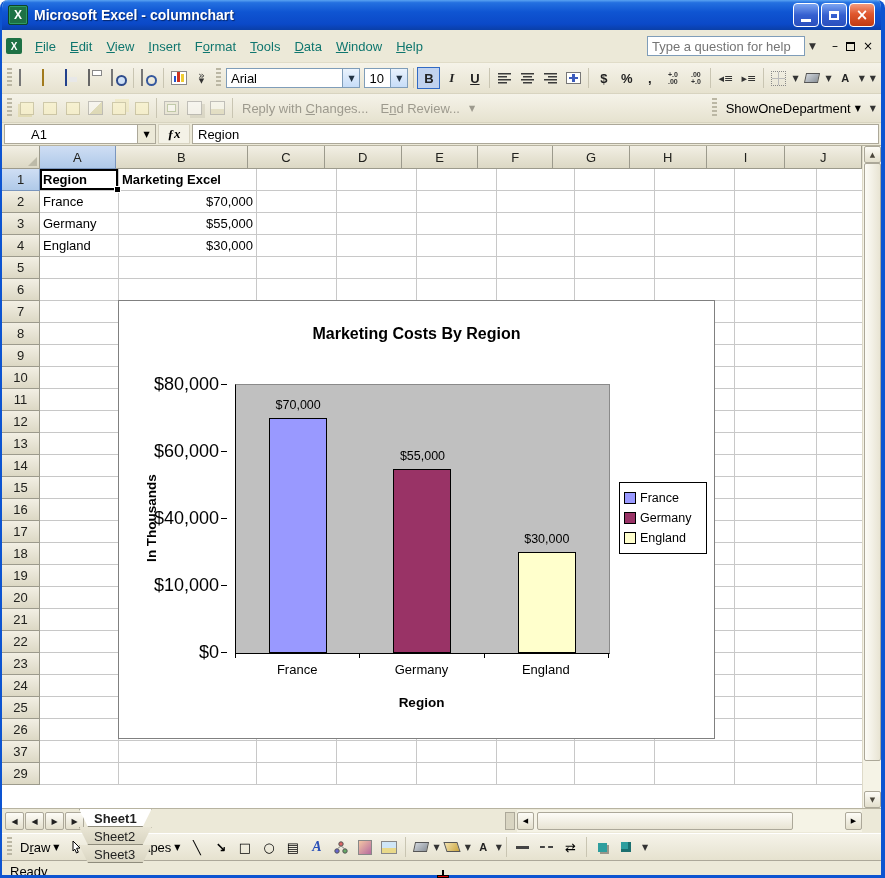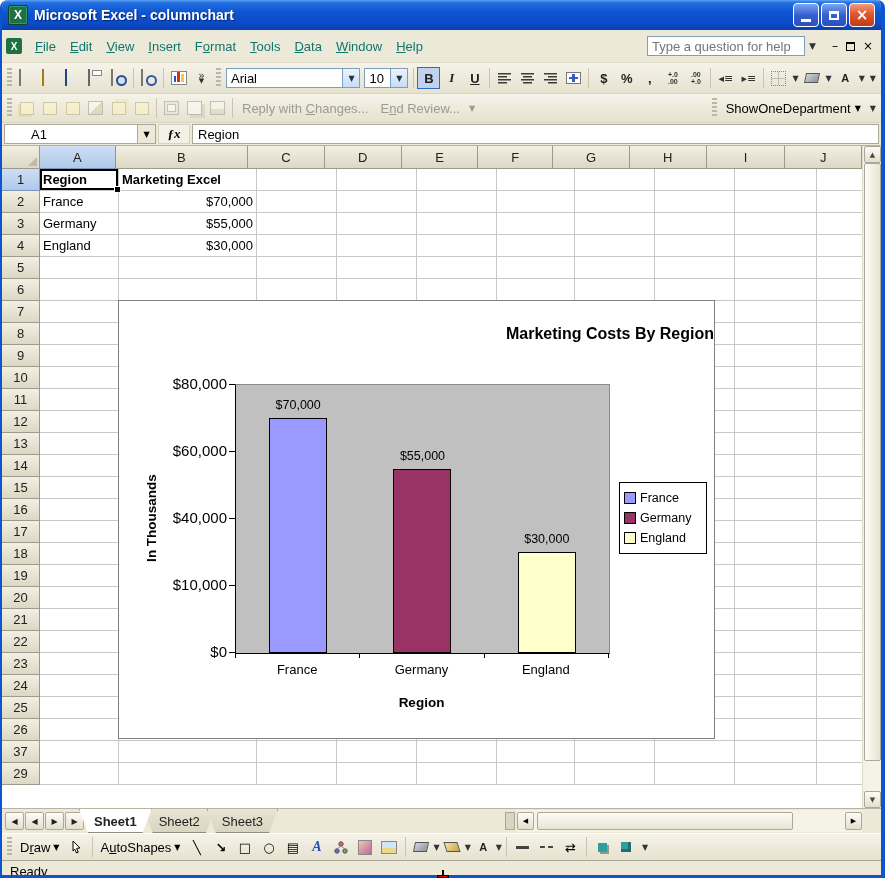--- a/index.html
+++ b/index.html
@@ -93,24 +93,24 @@
   .col-header{height:23px;}
   .row-header{width:38px;flex:none;}
   .col-header.sel,.row-header.sel{background:linear-gradient(180deg,#CFDEF4,#AFC9E8);border-right-color:#7A96BE;border-bottom-color:#7A96BE;}
   .cell{box-sizing:border-box;height:22px;border-right:1px solid #C8C8C8;border-bottom:1px solid #C8C8C8;padding:0 3px;display:flex;align-items:center;white-space:nowrap;overflow:hidden;background:#fff;flex:none;}
   .cell.bold{font-weight:bold;}
   .cell.right{justify-content:flex-end;}
   .cell.selected{position:relative;box-shadow:inset 0 0 0 2px #000;z-index:2;overflow:visible;}
   .cell.selected::after{content:"";position:absolute;right:-3px;bottom:-3px;width:5px;height:5px;background:#000;border:1px solid #fff;z-index:3;}
   
   .chart-object{position:absolute;left:116px;top:154px;width:595px;height:437px;background:#fff;border:1px solid #808080;z-index:5;}
-  .chart-title{position:absolute;top:24px;left:0;right:0;text-align:right;font-size:16px;font-weight:bold;color:#000;}
+  .chart-title{position:absolute;top:24px;left:0;right:0;text-align:center;font-size:16px;font-weight:bold;color:#000;}
   .y-axis-title{position:absolute;left:32px;top:217px;transform:translate(-50%,-50%) rotate(-90deg);font-weight:bold;font-size:13.5px;white-space:nowrap;}
   .chart-y-ticks{position:absolute;left:28px;top:83px;width:80px;height:268px;}
-  .ytick{position:absolute;right:0;width:80px;text-align:right;font-size:15px;line-height:16px;}
+  .ytick{position:absolute;right:8px;width:80px;text-align:right;font-size:18px;line-height:16px;}
   .ytick::after{content:"";position:absolute;right:-8px;top:8px;width:6px;height:1px;background:#000;}
   .chart-plot-area{position:absolute;left:116px;top:83px;width:373px;height:268px;border:1px solid #8a8a8a;border-left:1px solid #000;border-bottom:1px solid #000;display:flex;box-sizing:content-box;}
   .bar-slot{flex:1;position:relative;}
   .bar{position:absolute;bottom:0;left:50%;transform:translateX(-50%);width:58px;border:1px solid #000;box-sizing:border-box;}
   .datalabel{position:absolute;left:50%;transform:translateX(-50%);font-size:12.5px;white-space:nowrap;color:#000;}
   .chart-x-ticks{position:absolute;left:116px;top:352px;width:374px;height:5px;}
   .xtickmark{position:absolute;top:0;width:1px;height:5px;background:#000;}
   .chart-x-labels{position:absolute;left:116px;top:361px;width:373px;display:flex;}
   .xlabel{flex:1;text-align:center;font-size:13px;}
   .x-axis-title{position:absolute;left:116px;top:394px;width:373px;text-align:center;font-weight:bold;font-size:13.5px;}
@@ -121,21 +121,21 @@
   .vscroll{width:19px;flex:none;position:relative;background:#F5F3E6;border-left:1px solid #DEDAC8;}
   .sb-btn{position:absolute;left:1px;right:1px;height:17px;background:linear-gradient(180deg,#FDFCF7,#E3DfCC);border:1px solid #ACA899;border-radius:2px;display:flex;align-items:center;justify-content:center;font-size:7px;color:#4A463C;box-sizing:border-box;}
   .sb-btn.up{top:0;}
   .sb-btn.down{bottom:0;}
   .vthumb{position:absolute;left:1px;right:1px;top:17px;height:598px;background:linear-gradient(90deg,#FDFCF7,#E8E4D3);border:1px solid #ACA899;border-radius:2px;box-sizing:border-box;}
   
   .tabbar{height:24px;flex:none;display:flex;align-items:stretch;background:#ECE9D8;border-top:1px solid #B7B3A0;}
   .navbtns{display:flex;align-items:center;gap:1px;padding:0 3px;}
   .navbtn{width:19px;height:18px;background:linear-gradient(180deg,#FDFCF7,#E3DFCC);border:1px solid #ACA899;border-radius:2px;display:flex;align-items:center;justify-content:center;font-size:8px;color:#222;box-sizing:border-box;gap:1px;}
   .navbtn .bar{width:2px;height:8px;background:#222;}
-  .tabs{display:flex;align-items:stretch;}
+  .tabs{display:flex;align-items:stretch;flex-direction:column;}
   .sheet-tab{padding:2px 14px 0;display:flex;align-items:center;background:linear-gradient(180deg,#E9E5D4,#D9D5C2);border:1px solid #8F8C7C;border-top:none;clip-path:polygon(0 0,100% 0,calc(100% - 9px) 100%,9px 100%);margin-left:-8px;color:#222;}
   .sheet-tab.active{background:#fff;font-weight:bold;z-index:2;}
   .tabbar .fill{flex:1;}
   .tab-split{width:8px;background:#D9D5C2;border:1px solid #ACA899;margin:3px 2px;}
   .hscroll{width:345px;display:flex;align-items:center;position:relative;background:#F5F3E6;margin:1px 0;}
   .hs-btn{width:17px;height:18px;background:linear-gradient(180deg,#FDFCF7,#E3DFCC);border:1px solid #ACA899;border-radius:2px;display:flex;align-items:center;justify-content:center;font-size:7px;box-sizing:border-box;flex:none;}
   .hthumb{width:256px;height:18px;background:linear-gradient(180deg,#FDFCF7,#E8E4D3);border:1px solid #ACA899;border-radius:2px;box-sizing:border-box;margin-left:3px;}
   .hs-track{flex:1;}
   .tab-corner{width:19px;background:#ECE9D8;flex:none;}
   

